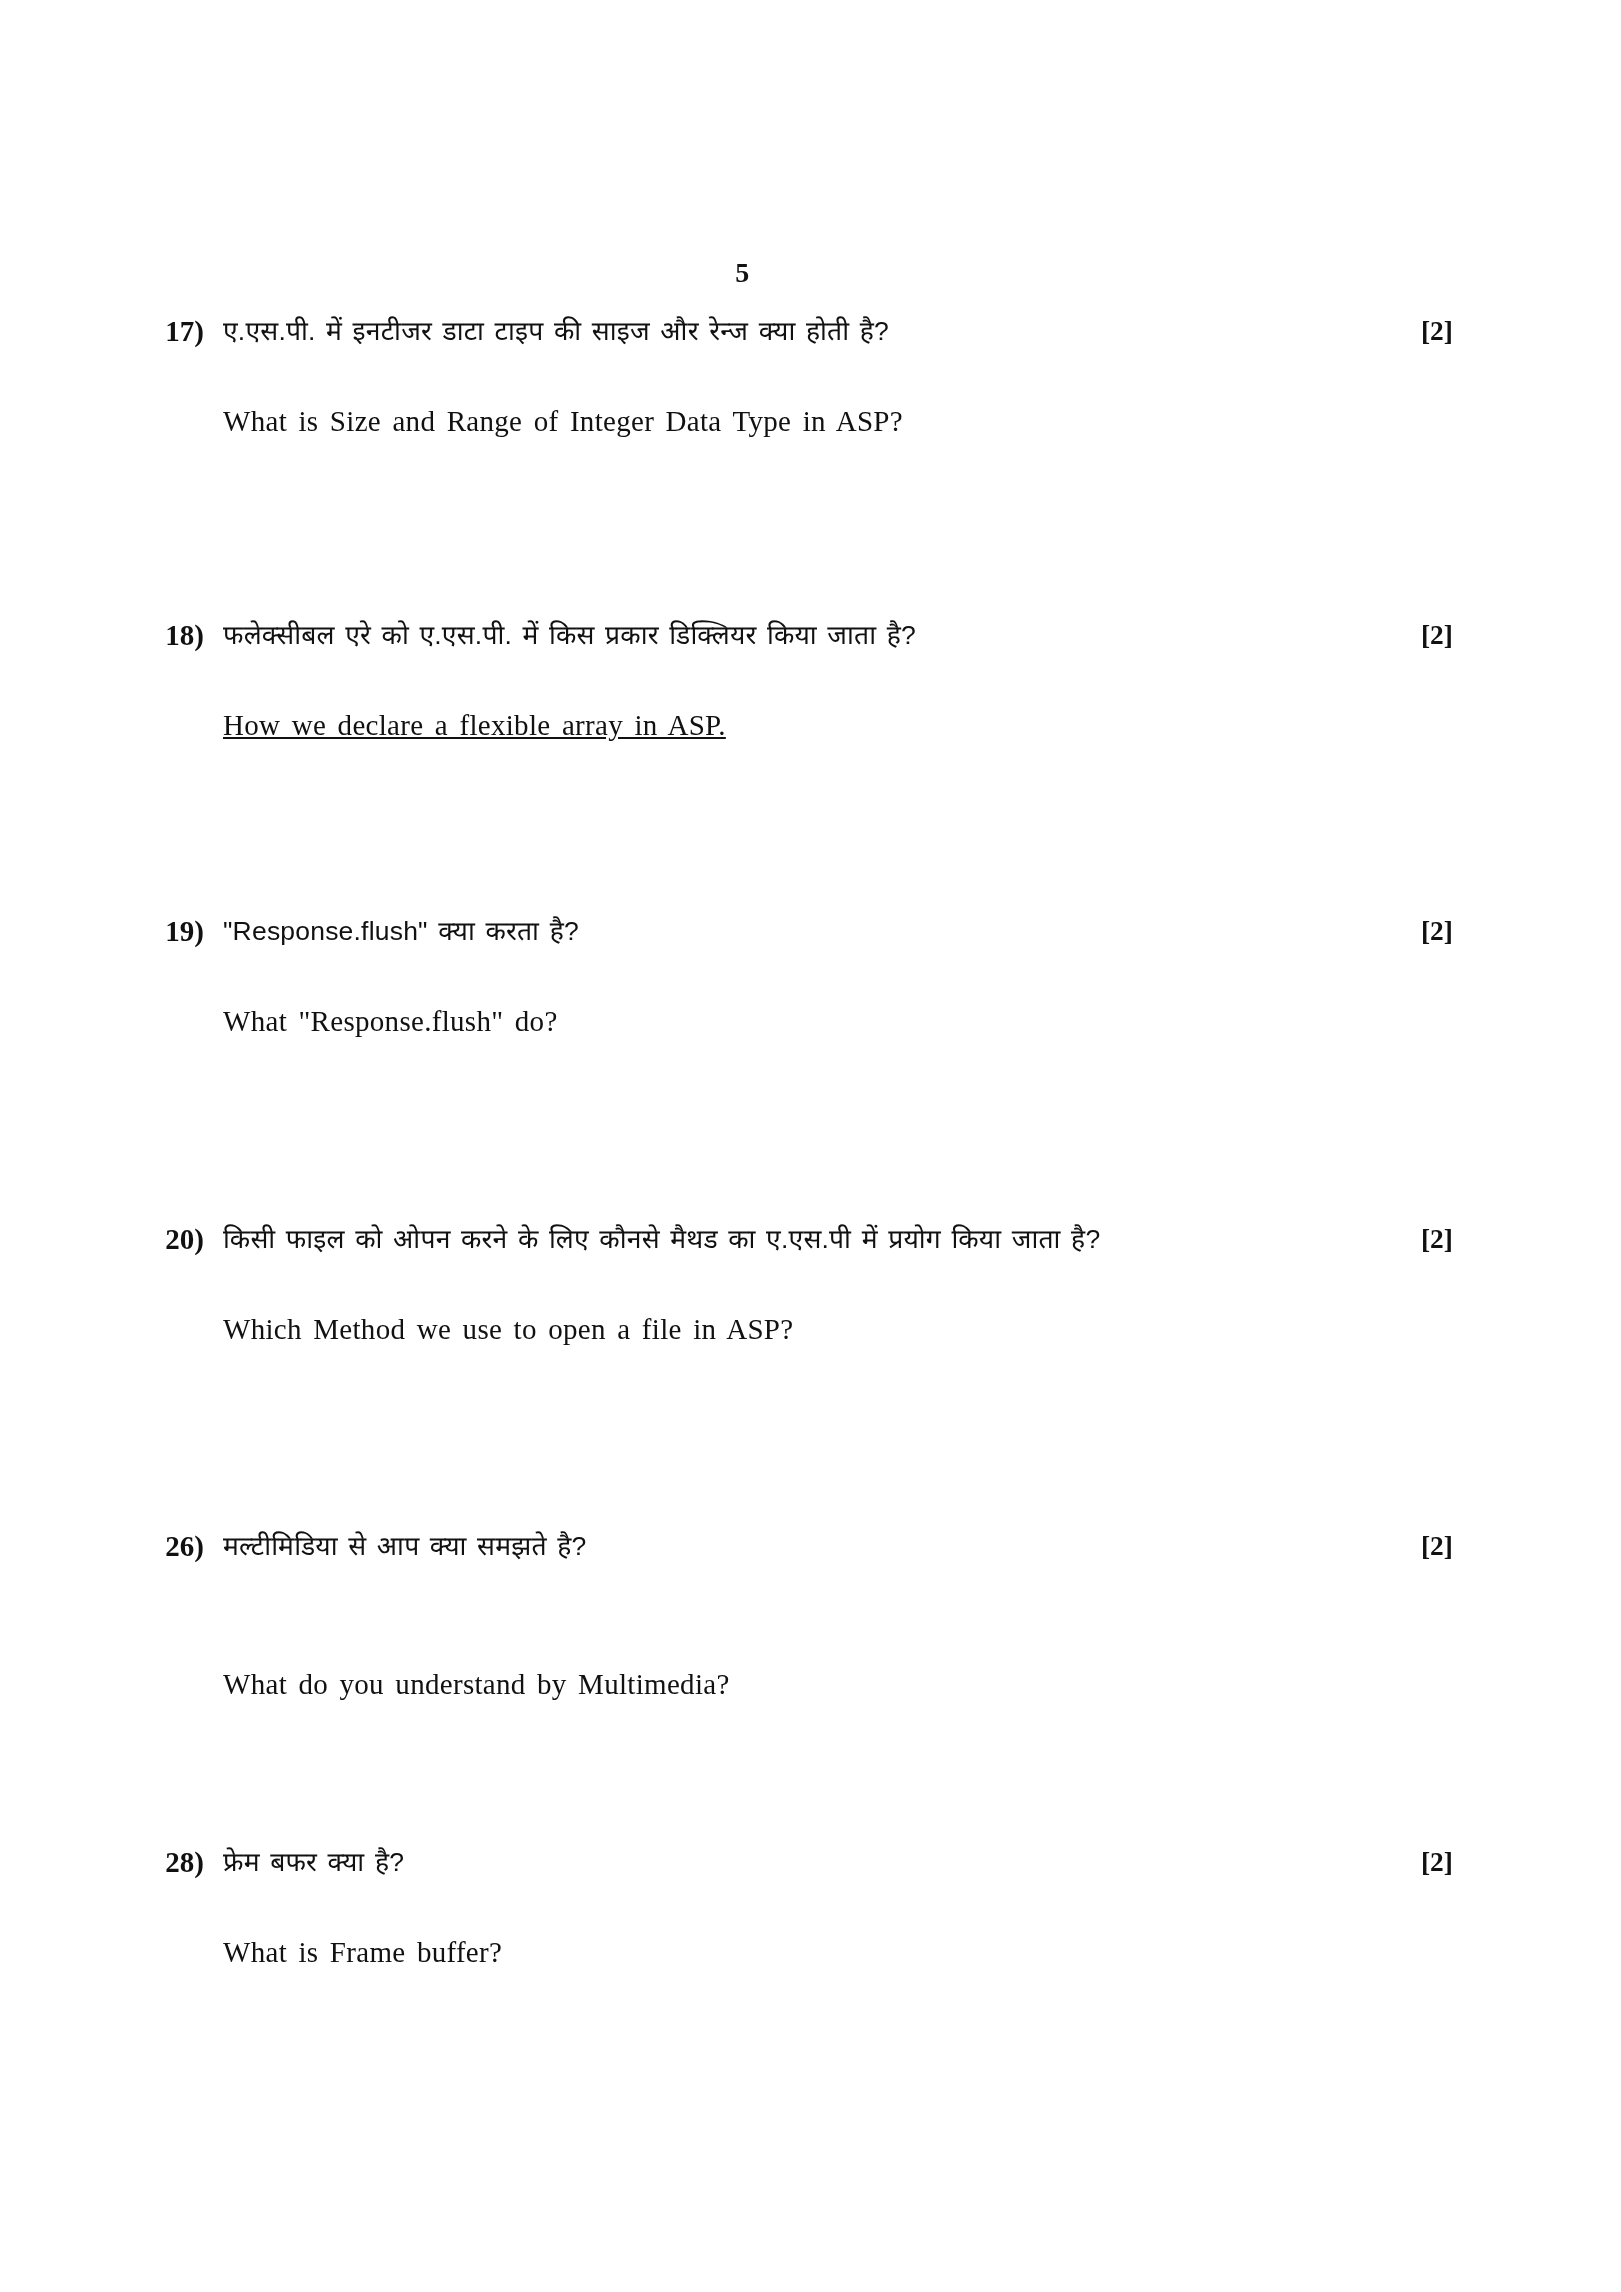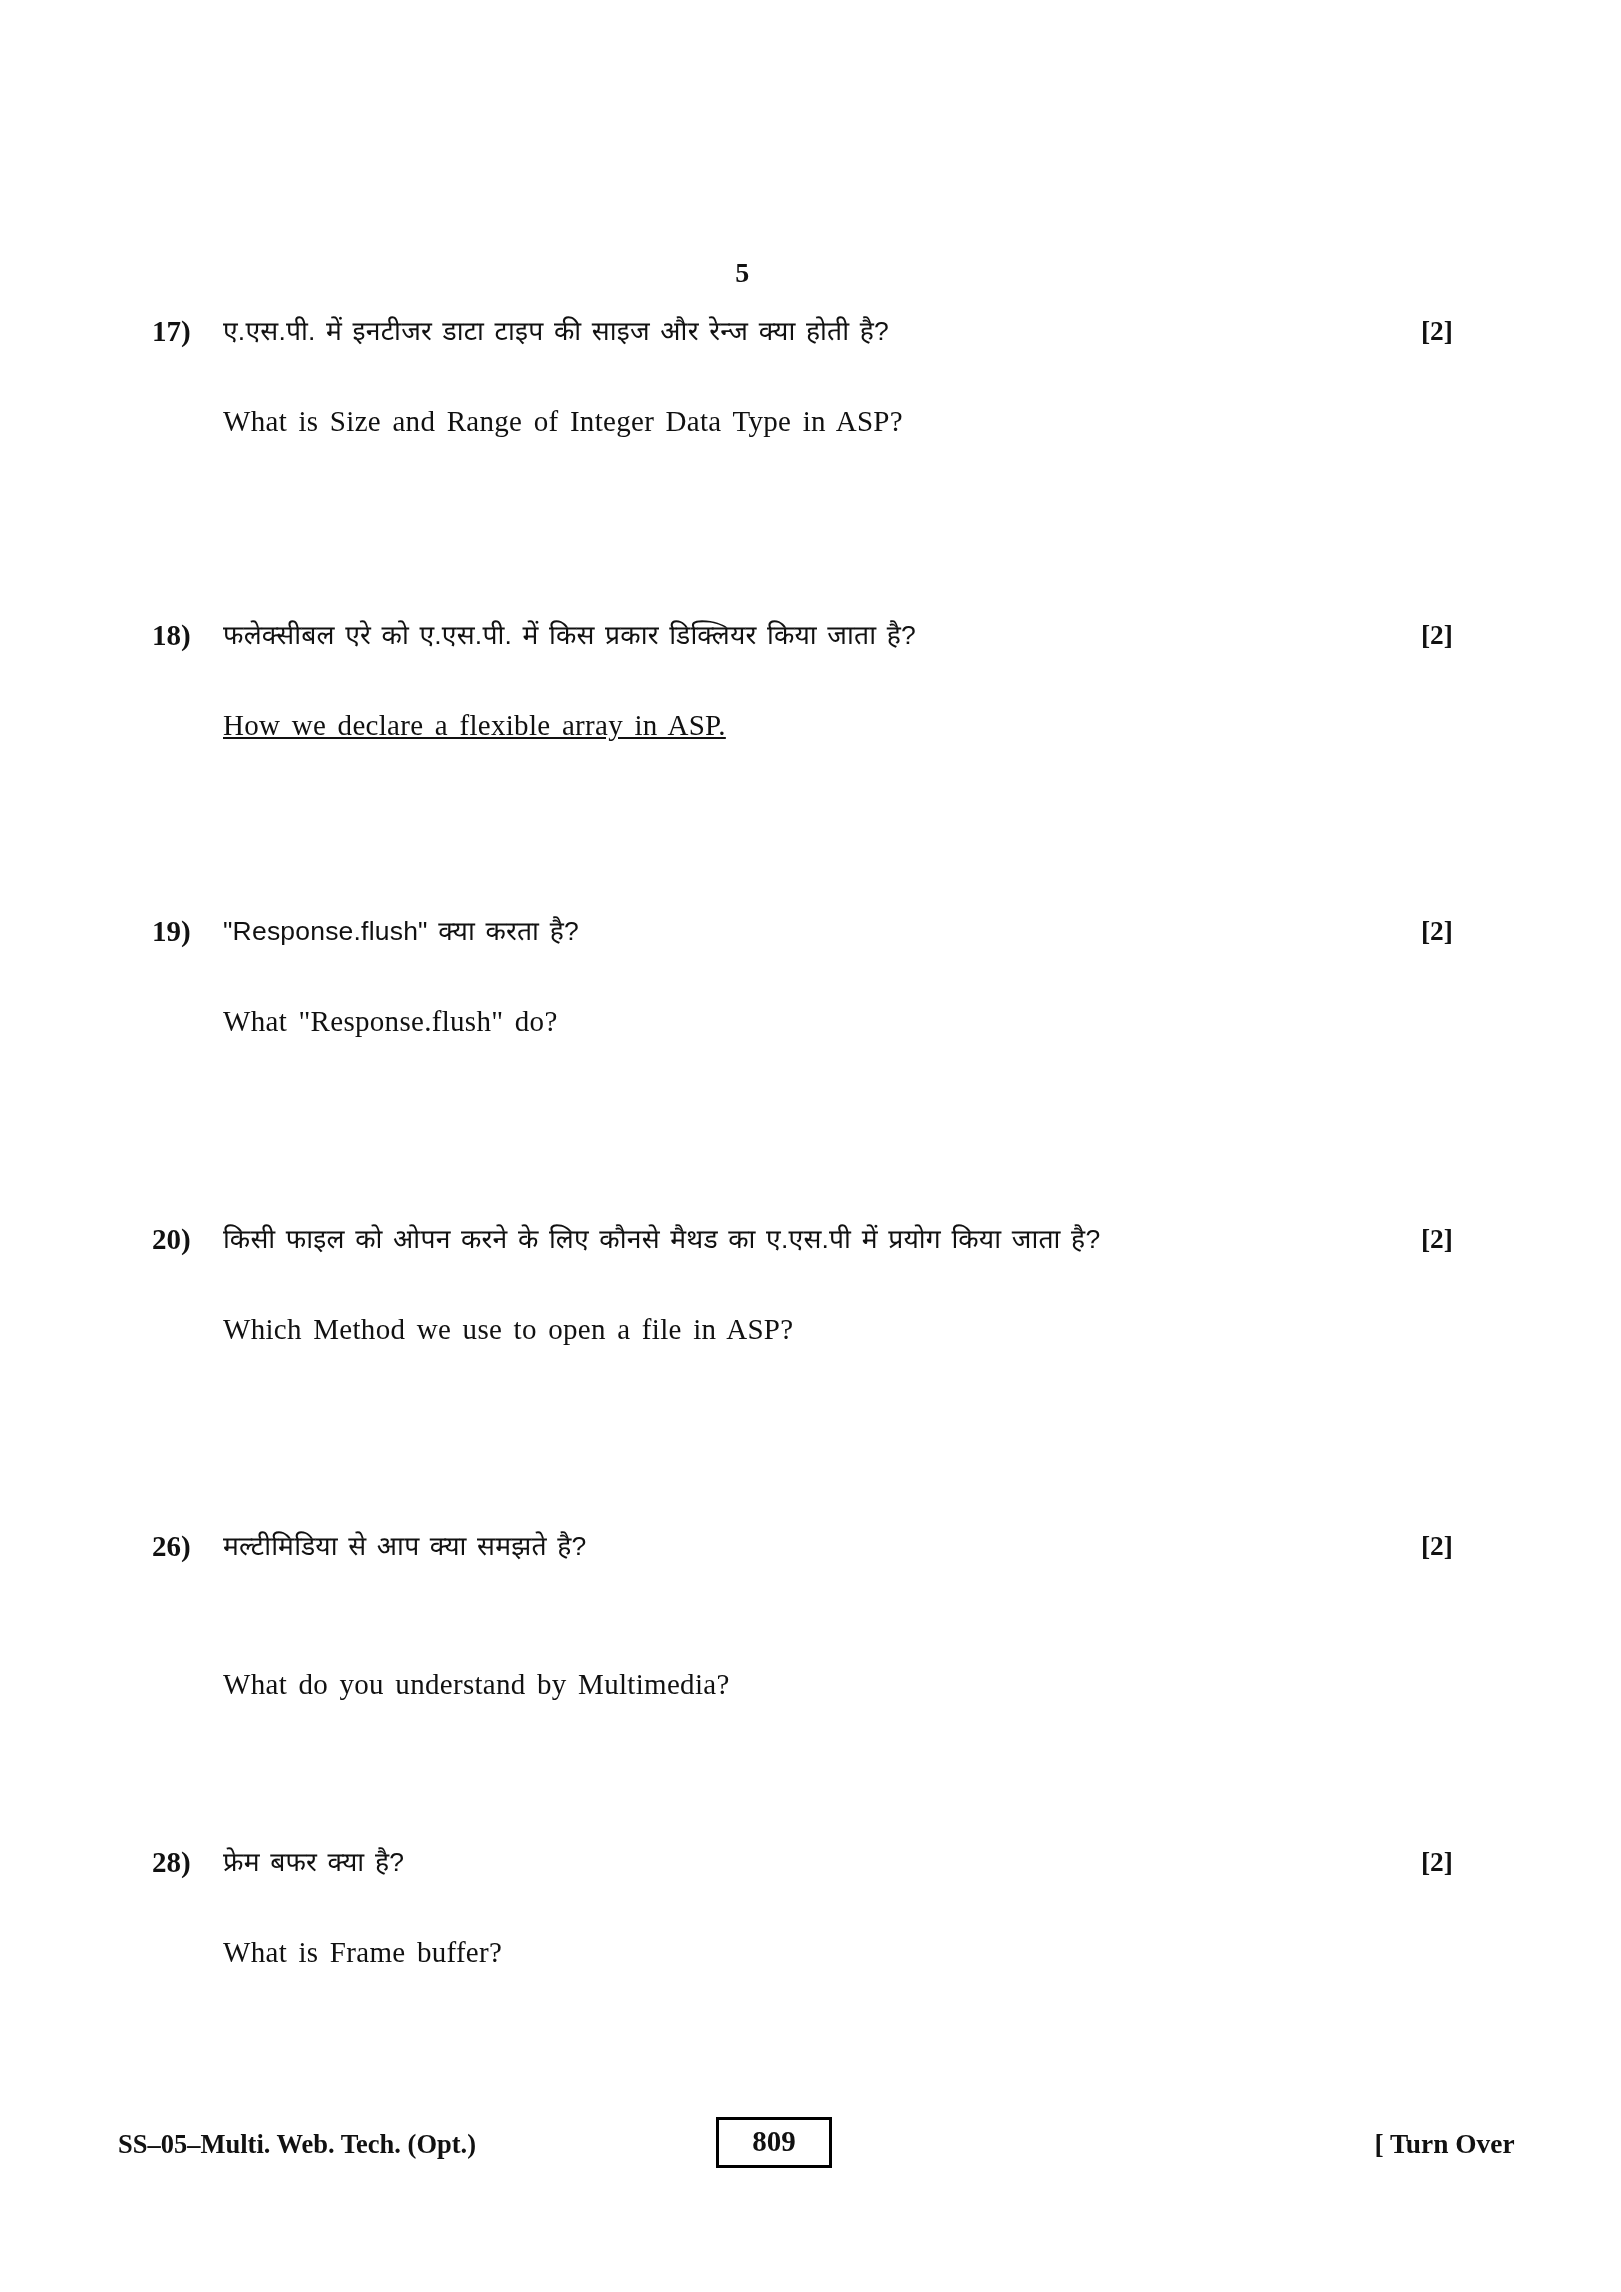--- a/index.html
+++ b/index.html
@@ -47,21 +47,21 @@
   .qrow {
     position: relative;
     display: block;
     width: 100%;
   }
   .qnum {
     position: absolute;
     left: 0;
     top: 0;
     width: 65px;
-    text-align: left;
+    text-align: center;
     font-family: "Liberation Serif", serif;
     font-weight: bold;
     font-size: 29px;
     line-height: 39px;
   }
   .qhindi {
     position: absolute;
     left: 71px;
     top: 0;
     width: 1137px;
@@ -189,21 +189,16 @@
 
     <div class="qblock" style="top:1843px;">
       <div class="qrow">
         <span class="qnum">28)</span>
         <span class="qhindi">फ्रेम बफर क्या है?</span>
         <span class="qmarks">[2]</span>
       </div>
       <div class="qenglish" style="top:90px;">What is Frame buffer?</div>
     </div>
 
-    <div class="footer">
-      <div class="footer-code">SS–05–Multi. Web. Tech. (Opt.)</div>
-      <div class="footer-box">809</div>
-      <div class="footer-turn">[ Turn Over</div>
-    </div>
 
   </div>
 </div>
 
 
 </body></html>

